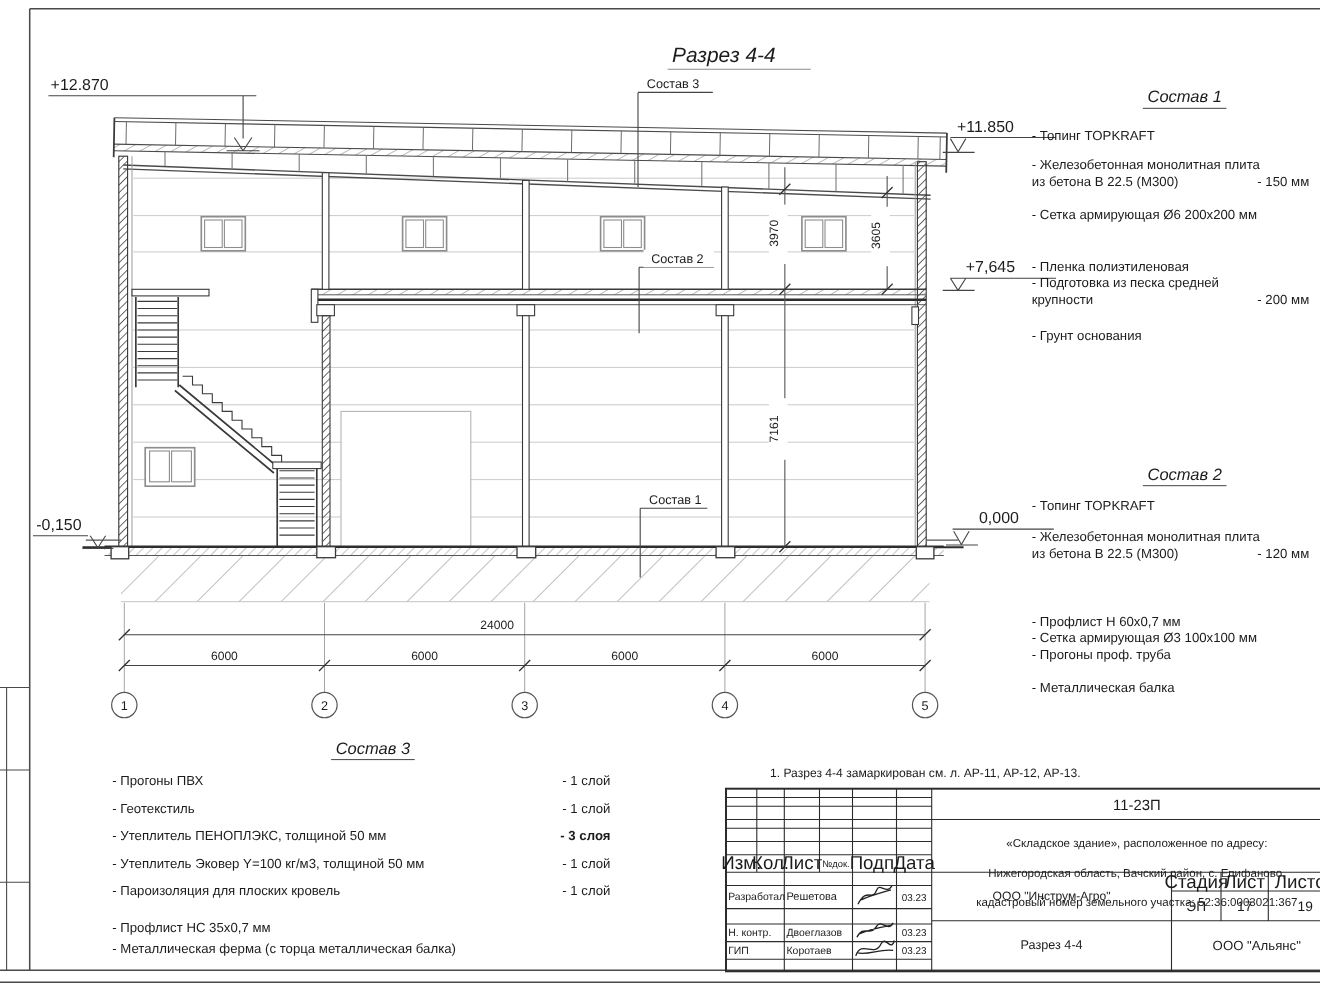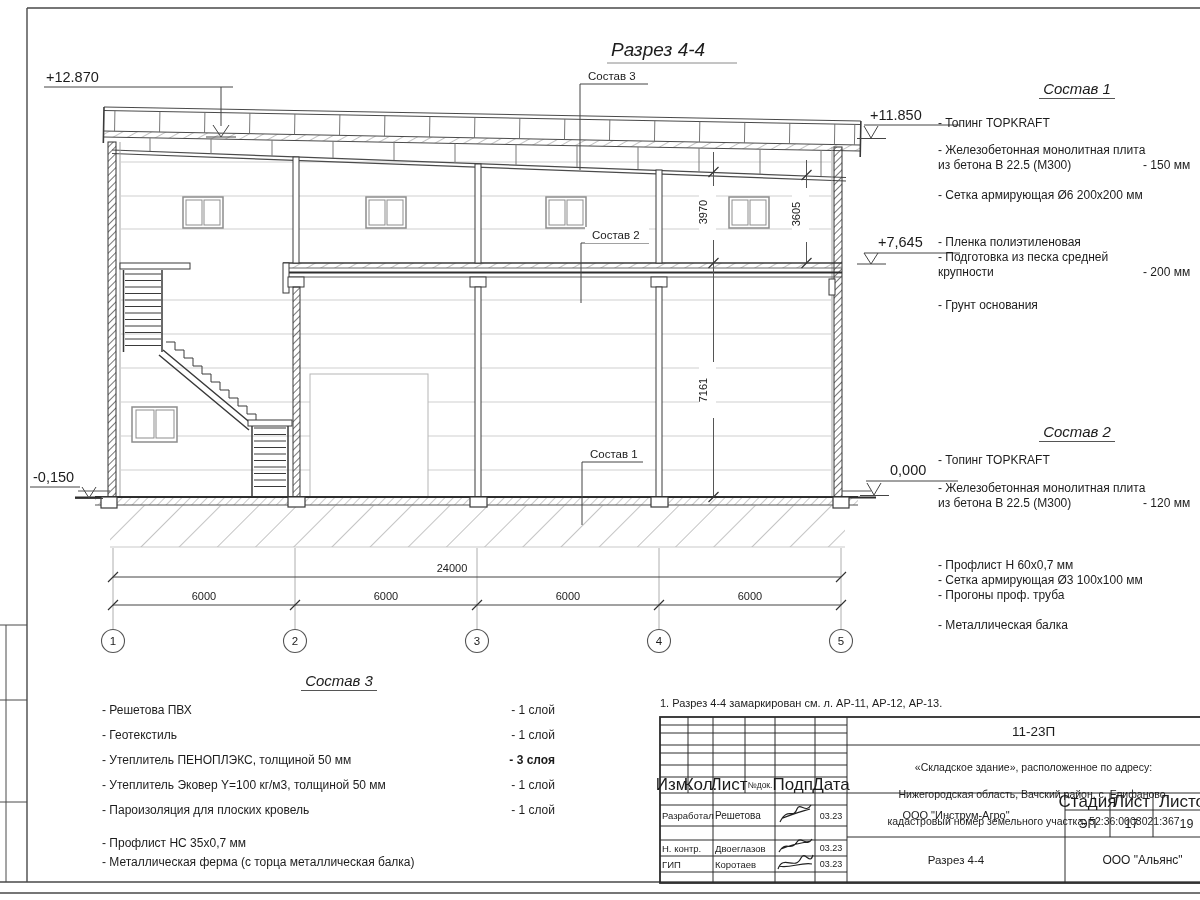--- a/index.html
+++ b/index.html
@@ -9,21 +9,21 @@
   svg{position:absolute;left:0;top:0;}
   svg text{font-family:"Liberation Sans", sans-serif;fill:#1c1c1c;}
   .html-layer{position:absolute;left:0;top:0;width:1200px;height:900px;pointer-events:none;}
   .abs{position:absolute;white-space:pre-line;}
   .comp-title{font-style:italic;font-size:15px;text-align:center;}
   .comp-title span{border-bottom:1px solid #555;padding:0 4px 1px 4px;}
   .itm{font-size:12px;line-height:15px;}
   .val{font-size:12px;}
   .cell{display:flex;align-items:center;justify-content:center;text-align:center;}
   .cell-left{display:flex;align-items:center;justify-content:flex-start;}
-  .tb-note{font-size:11px;}
+  .tb-note{font-size:11px;margin-left:40px;}
   .tb-doc{font-size:13.5px;}
   .tb-addr{font-size:10.5px;line-height:1.3;}
   .tb-hdr{font-size:17px;}
   .tb-hdr-small{font-size:8.5px;}
   .tb-role{font-size:9.5px;}
   .tb-name{font-size:10px;}
   .tb-date{font-size:9px;}
   .tb-org{font-size:11px;}
   .tb-org2{font-size:12px;}
   .tb-stage{font-size:12.5px;}
@@ -264,21 +264,21 @@
 из бетона  В 22.5 (М300)</div>
     <div class="abs val" style="left:1143px;top:496px;">- 120 мм</div>
     <div class="abs itm" style="left:938px;top:536px;margin-top:37px;">- Сетка армирующая Ø3 100х100 мм</div>
     <div class="abs itm" style="left:938px;top:558px;">- Профлист Н 60х0,7 мм</div>
     <div class="abs itm" style="left:938px;top:588px;">- Прогоны проф. труба</div>
     <div class="abs itm" style="left:938px;top:618px;">- Металлическая балка</div>
   </div>
 
   <div>
     <div class="abs comp-title" style="left:206px;top:672px;width:266px;"><span>Состав 3</span></div>
-    <div class="abs itm" style="left:102px;top:703px;">- Решетова ПВХ</div>
+    <div class="abs itm" style="left:102px;top:703px;">- Прогоны ПВХ</div>
     <div class="abs val" style="left:455px;top:703px;width:100px;text-align:right;">- 1 слой</div>
     <div class="abs itm" style="left:102px;top:728px;">- Геотекстиль</div>
     <div class="abs val" style="left:455px;top:728px;width:100px;text-align:right;">- 1 слой</div>
     <div class="abs itm" style="left:102px;top:753px;">- Утеплитель ПЕНОПЛЭКС, толщиной 50 мм</div>
     <div class="abs val" style="left:455px;top:753px;width:100px;text-align:right;font-weight:bold;">- 3 слоя</div>
     <div class="abs itm" style="left:102px;top:778px;">- Утеплитель Эковер Y=100 кг/м3, толщиной 50 мм</div>
     <div class="abs val" style="left:455px;top:778px;width:100px;text-align:right;">- 1 слой</div>
     <div class="abs itm" style="left:102px;top:803px;">- Пароизоляция для плоских кровель</div>
     <div class="abs val" style="left:455px;top:803px;width:100px;text-align:right;">- 1 слой</div>
     <div class="abs itm" style="left:102px;top:836px;">- Профлист НС 35х0,7 мм</div>

